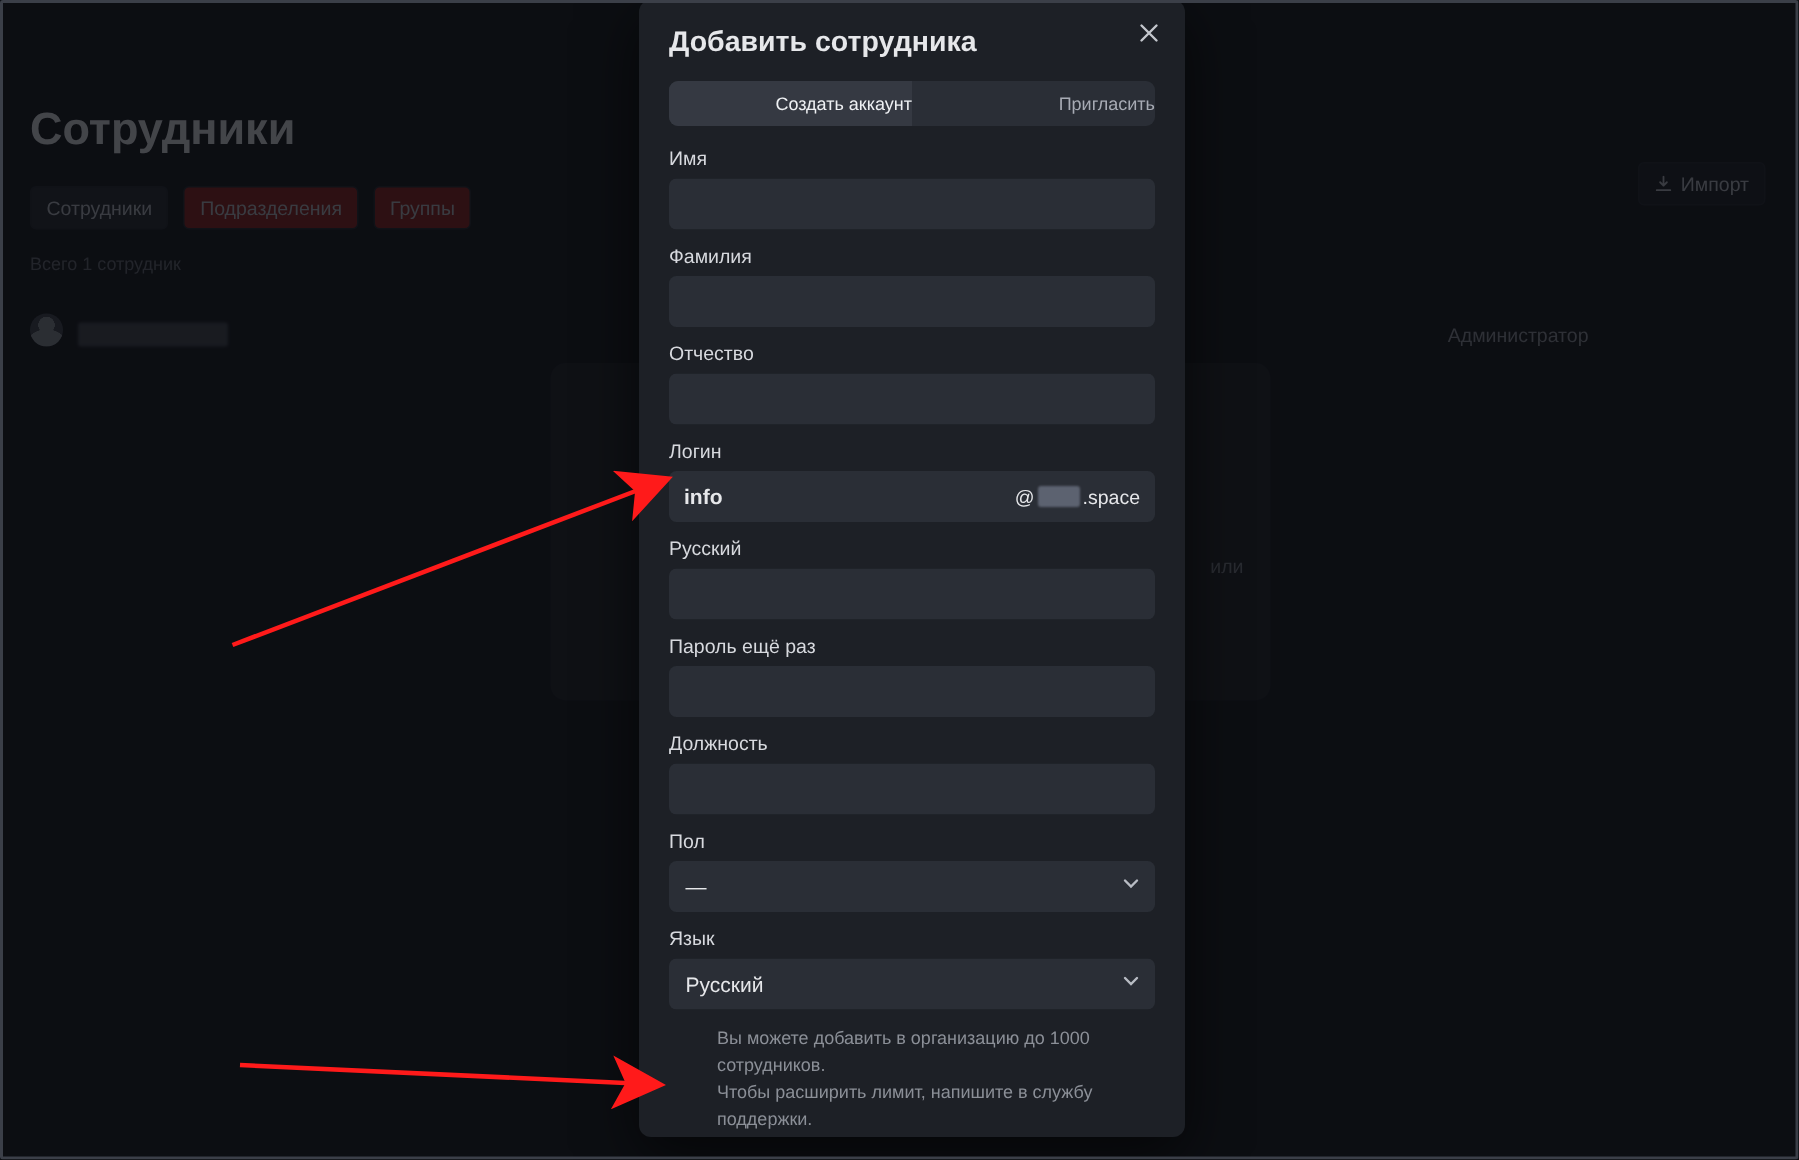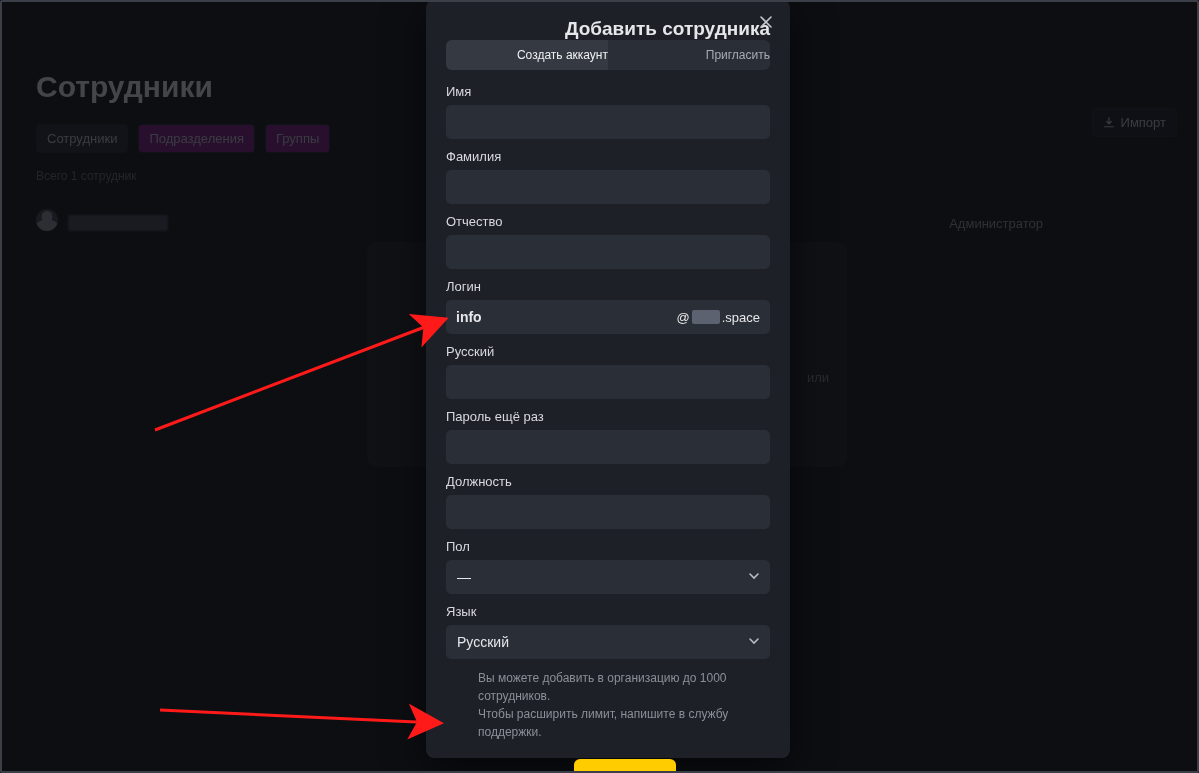--- a/index.html
+++ b/index.html
@@ -13,42 +13,42 @@
     --text:#e6e7ea;
     --muted:#8b8f97;
     --muted2:#6f7480;
     --accent:#ffcc00;
     --accent-dark:#e0b500;
     --link:#4e84ff;
     --border:#3a3f48;
     --dim-overlay:rgba(10,12,16,0.70);
   }
   
-  .bg-content { position:absolute; inset:0; padding:16px 36px; color:var(--text); }
+  .bg-content { position:absolute; inset:0; padding:16px 20px; color:var(--text); }
   .heading { font-size:30px; font-weight:700; margin-top:54px; margin-bottom:20px; color:#c9cbd0;}
   .tabs { display:flex; gap:10px; margin-bottom:16px;}
-  .tab { background:#701a75; color:#a7abb4; font-size:13px; padding:6px 10px; border-radius:4px; border:1px solid #1f232b;}
+  .tab { background:#7f1d1d; color:#a7abb4; font-size:13px; padding:6px 10px; border-radius:4px; border:1px solid #1f232b;}
   .tab.active { background:#23262d;}
   .sub { color:#5c6069; font-size:12px; margin-bottom:14px;}
   .row { display:flex; align-items:flex-end; height:34px; }
   .avatar { width:22px; height:22px; border-radius:50%; background:#3a3f48; display:inline-block; margin-right:10px; position:relative;}
   .avatar::after{ content:""; position:absolute; inset:0; border-radius:50%; background:radial-gradient(circle at 50% 35%, #7a7f87 0 30%, transparent 31%), radial-gradient(circle at 50% 120%, #7a7f87 0 55%, transparent 56%); }
   .name-blur { width:100px; height:16px; border-radius:2px; background:#3c4049; filter:blur(1px);}
   .role { margin-left:auto; color:#83878f; font-size:13px; margin-right:120px;}
   .import { position:absolute; right:22px; top:108px; display:flex; align-items:center; gap:6px; color:#a7abb4; font-size:13px; background:#1a1d23; padding:6px 10px; border-radius:4px; border:1px solid #1f232b;}
   .import .ic { width:12px; height:12px; display:inline-block; }
   .side-card { position:absolute; right:352px; top:242px; width:480px; height:225px; background:#1b1e24; border-radius:10px; }
   .side-hint { position:absolute; right:370px; top:370px; color:#71757e; font-size:13px;text-align:right; }
 
   
   .dim { position:absolute; inset:0; background:var(--dim-overlay); }
 
   
   .modal { position:absolute; left:426px; top:0; width:364px; height:758px; background:var(--panel); border-radius:8px; box-shadow:0 12px 40px rgba(0,0,0,.6); padding:18px 20px 20px 20px; color:var(--text);}
-  .modal h2 { font-size:19px; font-weight:700; text-align:right;}
+  .modal h2 { font-size:19px; font-weight:700; margin-bottom:14px;}
   .close { position:absolute; right:12px; top:10px; width:24px; height:24px; display:flex; align-items:center; justify-content:center; color:#c3c6cc; cursor:pointer;}
   .seg { display:flex; background:var(--panel2); border-radius:6px; overflow:hidden; margin-bottom:14px;}
   .seg > div { flex:1; text-align:right; padding:8px 0; font-size:12px; color:#a7abb4;}
   .seg > div.on { background:var(--panel3); color:#eef0f3;}
   .label { font-size:13px; color:#d7d9de; margin:4px 0 6px 0; display:block;}
   .input { width:100%; height:34px; background:var(--panel2); border:1px solid transparent; border-radius:5px; color:#e6e7ea; font-size:14px; padding:0 10px; outline:none;}
   .field { margin-bottom:10px; }
   .login-wrap { display:flex; align-items:center; background:var(--panel2); border-radius:5px; height:34px; overflow:hidden;}
   .login-wrap input { flex:1; background:transparent; border:none; color:#e6e7ea; padding:0 10px; font-size:14px; outline:none;font-weight:bold;}
   .login-suffix { display:flex; align-items:center; gap:0; padding-right:10px; font-size:13px; color:#e6e7ea;}

